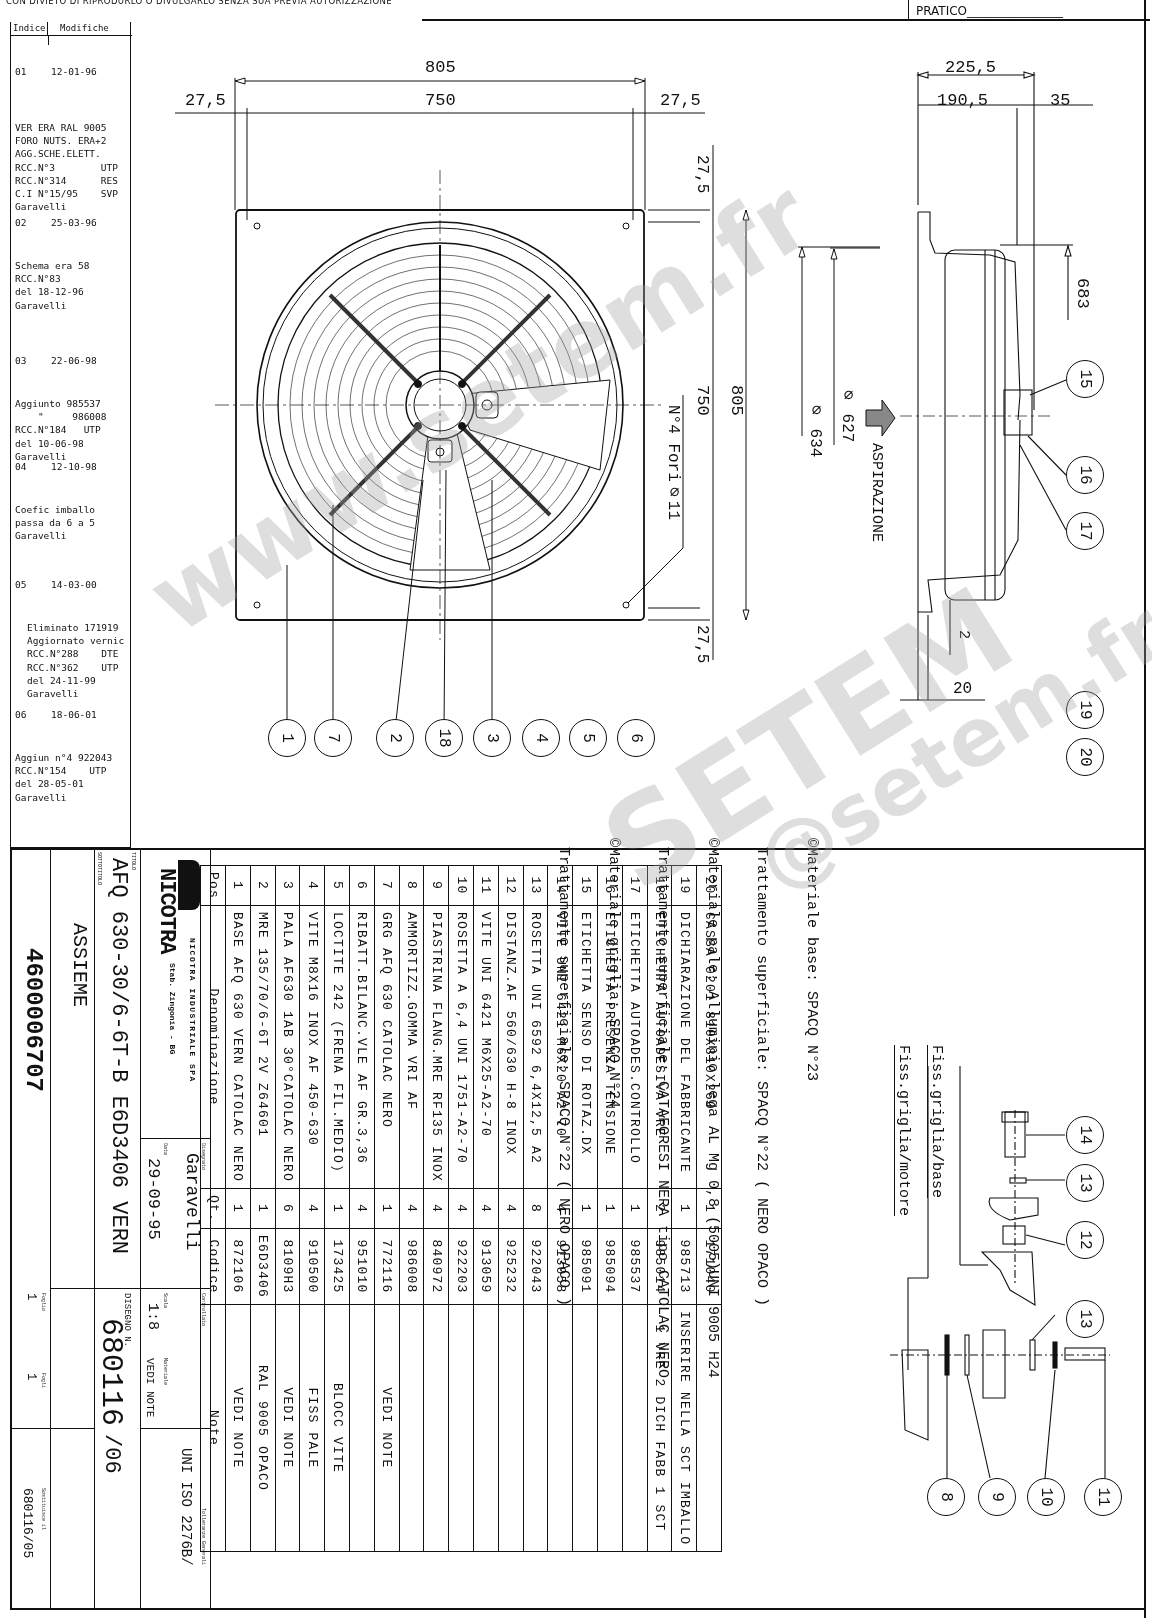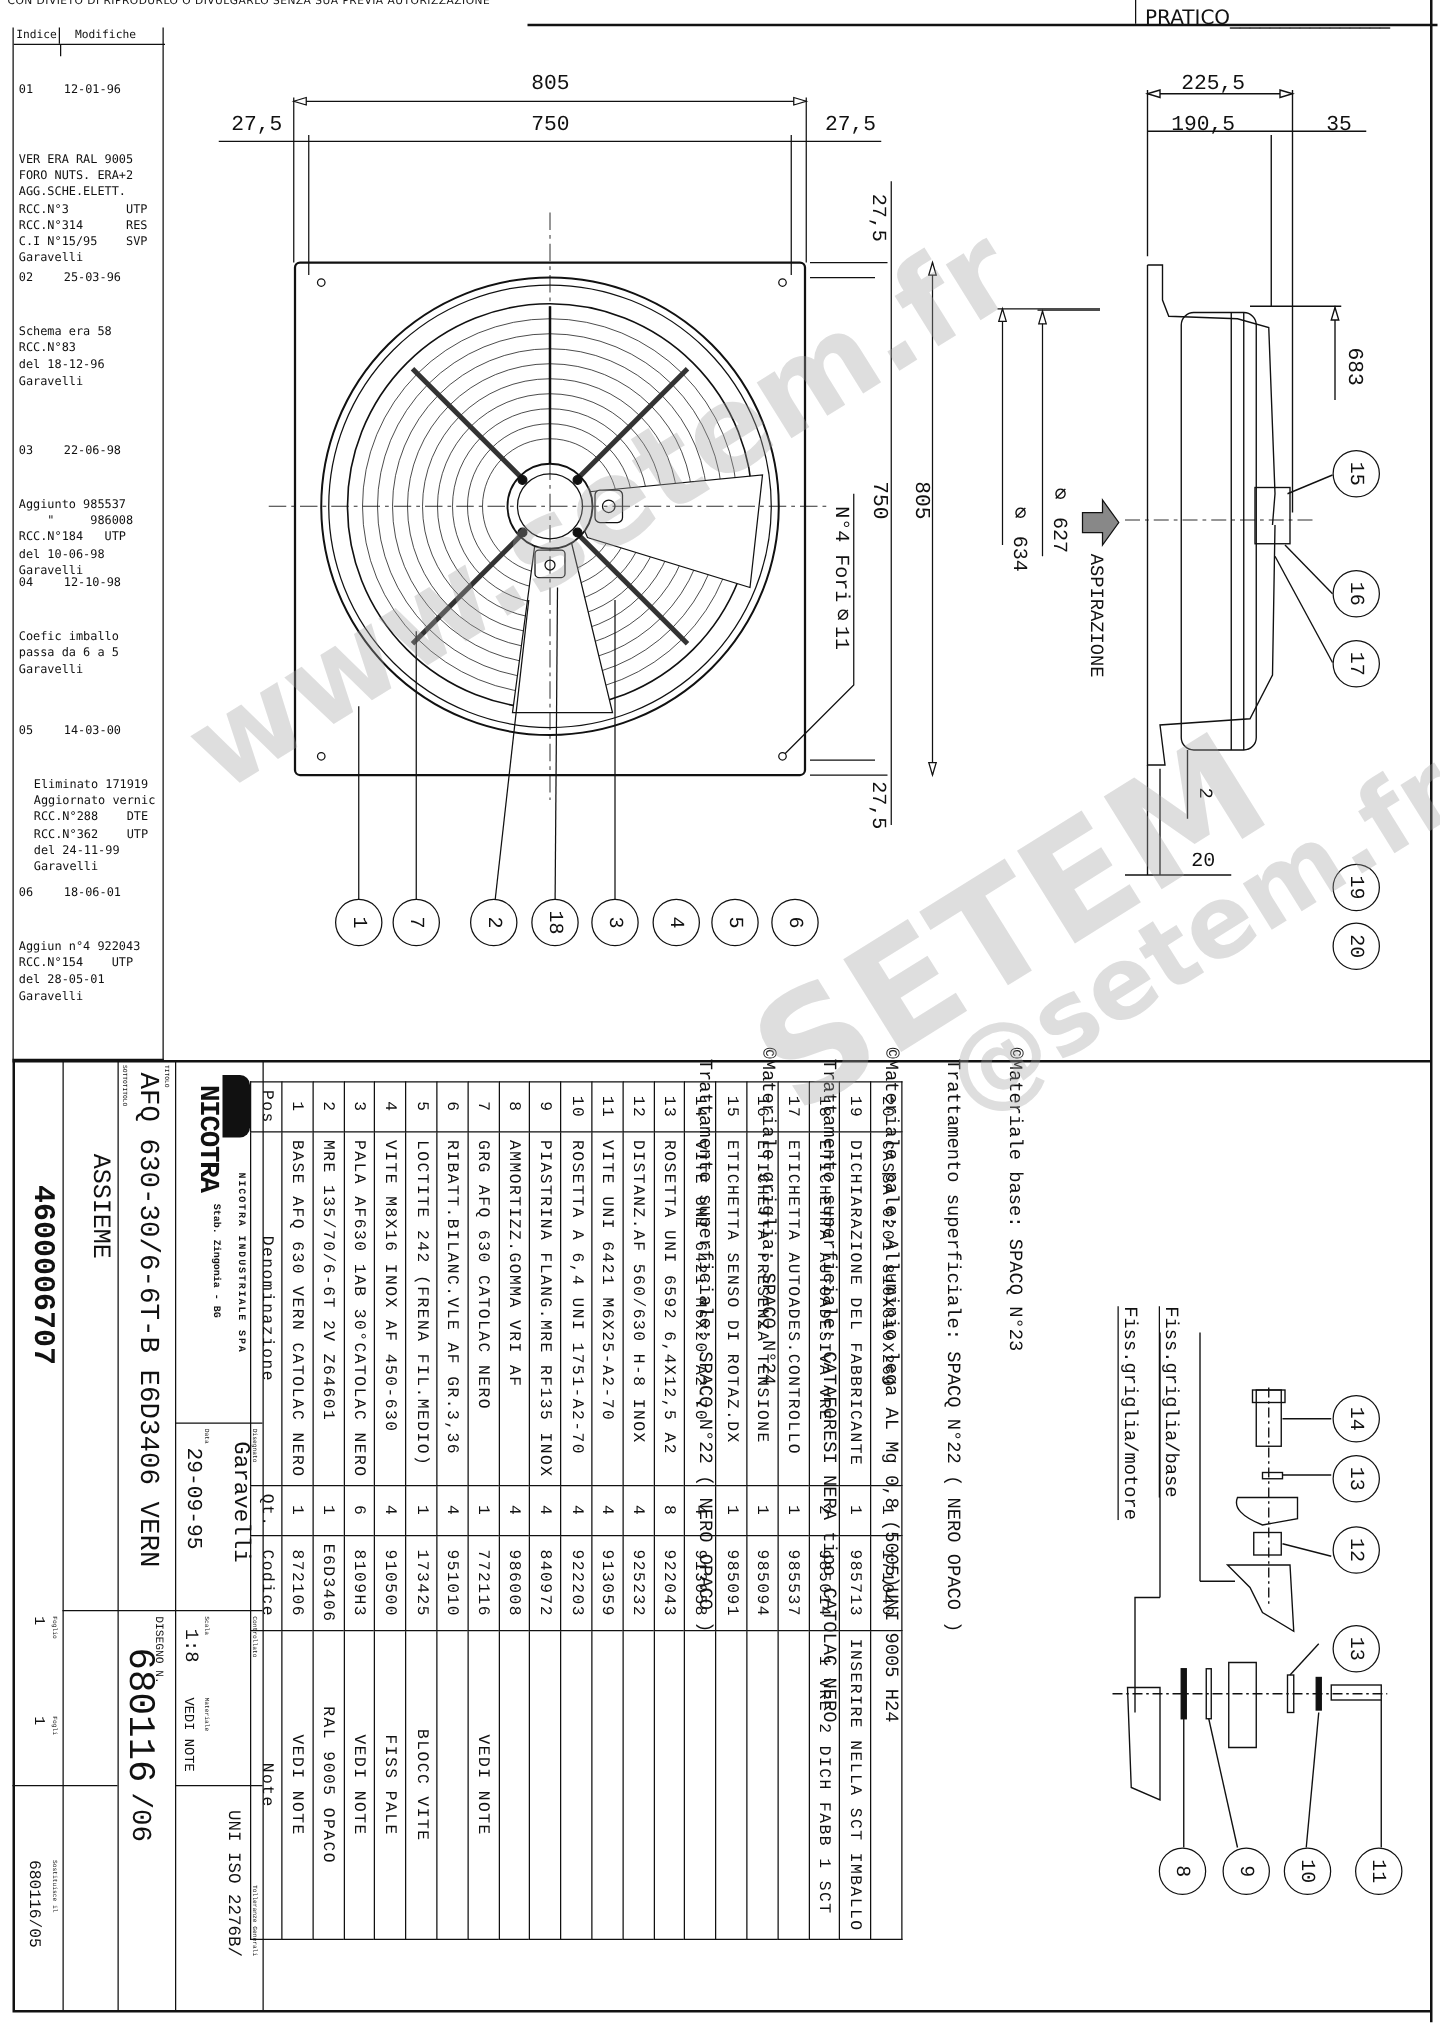--- a/index.html
+++ b/index.html
@@ -34,21 +34,21 @@
 
   .watermark { position: absolute; color: rgba(160,160,160,0.35); font-family: "DejaVu Sans", sans-serif; font-weight: bold; pointer-events: none; white-space: nowrap; }
 </style>
 </head>
 <body>
 
 <div class="abs top-notice sans" style="font-size:8.5px;">CON DIVIETO DI RIPRODURLO O DIVULGARLO SENZA SUA PREVIA AUTORIZZAZIONE</div>
 <div class="line" style="left:422px; top:19px; width:728px; height:1.5px;"></div>
 <div class="line" style="left:908px; top:0; width:1.2px; height:19px;"></div>
 <div class="line" style="left:1144px; top:0; width:1.5px; height:1618px;"></div>
-<div class="abs pratico sans" style="left:916px; top:4px; font-size:16px;">
+<div class="abs pratico sans" style="left:916px; top:4px; font-size:12px;">
   <span>PRATICO</span><span>________________</span>
 </div>
 
 <div class="abs rev-col">
   <div class="rev-head">
     <span style="width:37px; border-right:1.2px solid #111; padding-left:2px;">Indice</span>
     <span style="padding-left:12px;">Modifiche</span>
   </div>
   <div class="line" style="left:37px; top:14px; width:1.2px; height:9px;"></div>
 
@@ -239,21 +239,21 @@
   </div>
 <div class="balloon" style="left:569px; top:719px;">
     <span>5</span>
   </div>
 <div class="balloon" style="left:617px; top:719px;">
     <span>6</span>
   </div>
 
 <div class="dim-text" style="left:945px; top:58px;">225,5</div>
 <div class="dim-text" style="left:937px; top:91px;">190,5</div>
-<div class="dim-text" style="left:1050px; top:91px;margin-left:11px;">35</div>
+<div class="dim-text" style="left:1050px; top:91px;">35</div>
 <div class="vtext" style="left:1073px; top:278px; font-size:17px;">683</div>
 <div class="vtext" style="left:838px; top:385px; font-size:16px;">⌀ 627</div>
 <div class="vtext" style="left:806px; top:400px; font-size:16px;">⌀ 634</div>
 <div class="vtext" style="left:868px; top:443px; font-size:15px;">ASPIRAZIONE</div>
 <div class="vtext" style="left:955px; top:630px; font-size:15px;">2</div>
 <div class="dim-text" style="left:953px; top:680px; font-size:16px;">20</div>
 
 <div class="balloon" style="left:1066px; top:360px;">
     <span>15</span>
   </div>

